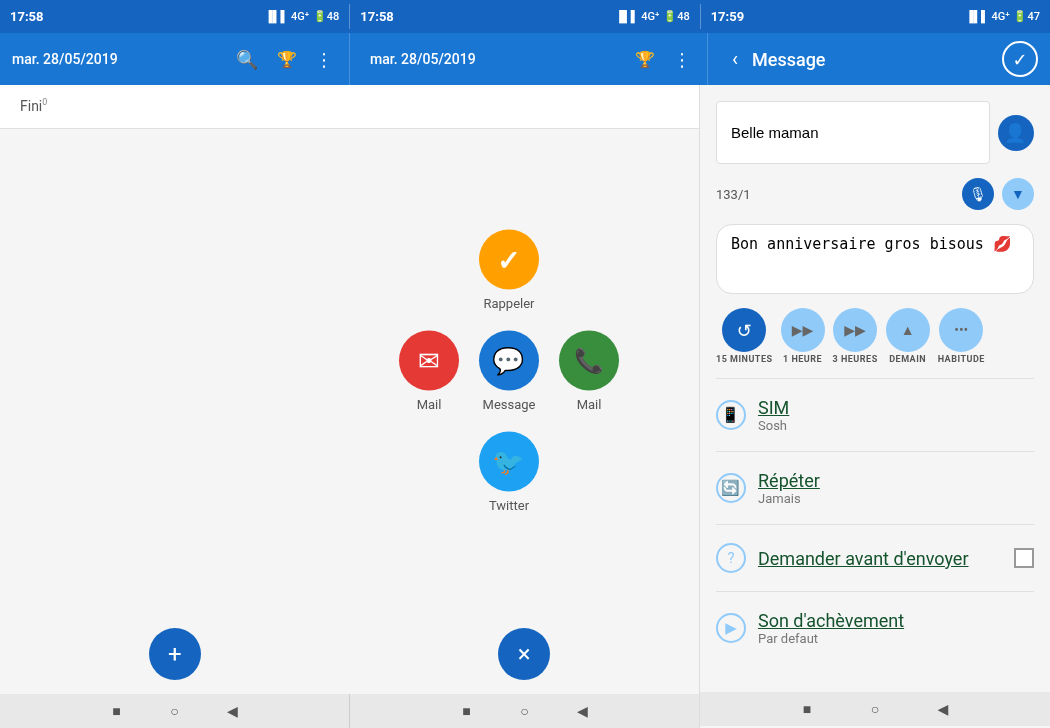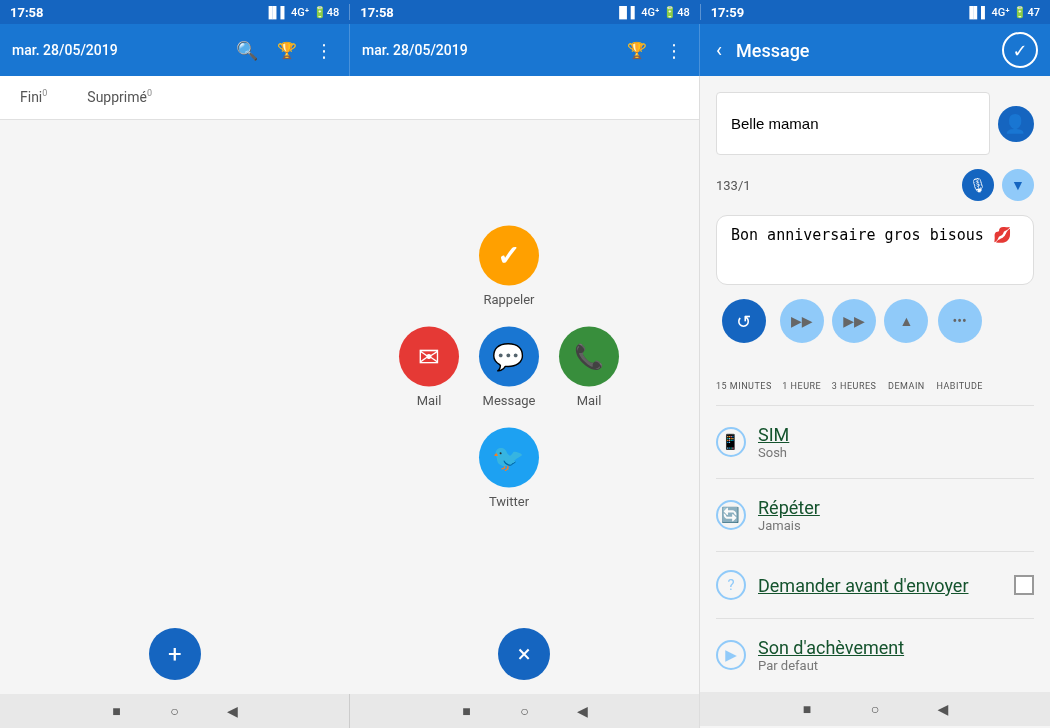--- a/index.html
+++ b/index.html
@@ -20,32 +20,33 @@
       background: #1565C0;
       color: white;
       font-size: 12px;
       font-weight: 500;
     }
     .status-bar {
       flex: 1;
       display: flex;
       align-items: center;
       padding: 4px 10px;
-      height: 24px;
+      height: 33px;
     }
     .status-bar .time { font-size: 13px; font-weight: bold; }
     .status-bar .spacer { flex: 1; }
     .status-bar .icons { display: flex; align-items: center; gap: 4px; font-size: 11px; }
     .status-bar-divider { width: 1px; background: rgba(255,255,255,0.3); margin: 4px 0; }
 
     
     .header-bars {
       display: flex;
       width: 100%;
       background: #1976D2;
+      gap: 8px;
     }
     .header-left {
       width: 350px;
       display: flex;
       align-items: center;
       padding: 8px 12px;
       gap: 10px;
       border-right: 1px solid rgba(255,255,255,0.2);
     }
     .header-mid {
@@ -308,21 +309,21 @@
       justify-content: center;
       color: #1565C0;
       font-size: 14px;
       cursor: pointer;
     }
 
     
     .message-textarea {
       width: 100%;
       border: 1px solid #ddd;
-      border-radius: 11px;
+      border-radius: 16px;
       padding: 10px 14px;
       font-size: 15px;
       background: white;
       min-height: 70px;
       resize: none;
     }
 
     
     .schedule-row {
       display: flex;
@@ -344,23 +345,22 @@
       align-items: center;
       justify-content: center;
       font-size: 16px;
       color: white;
     }
     .sched-label {
       font-size: 9px;
       color: #555;
       text-align: left;
       text-transform: uppercase;
-      font-weight: 400;
+      font-weight: 700;
       letter-spacing: 0.5px;
-      margin-top: 36px;
     }
 
     
     .settings-row {
       display: flex;
       align-items: center;
       gap: 12px;
       padding: 4px 0;
     }
     .settings-icon {
@@ -457,23 +457,20 @@
   </div>
 </div>
 
 <div class="main-content">
 
   <div class="left-panel">
 
     <div class="tabs">
       <div class="tab">
         <span>Fini</span><sup>0</sup>
-      </div>
-      <div class="tab">
-        <span>Supprimé</span><sup>0</sup>
       </div>
     </div>
 
     <div class="action-area">
 
       <div class="action-icons">
 
         <div class="action-row">
           <div class="action-btn">
             <div class="action-circle" style="background:#FFA000;">

